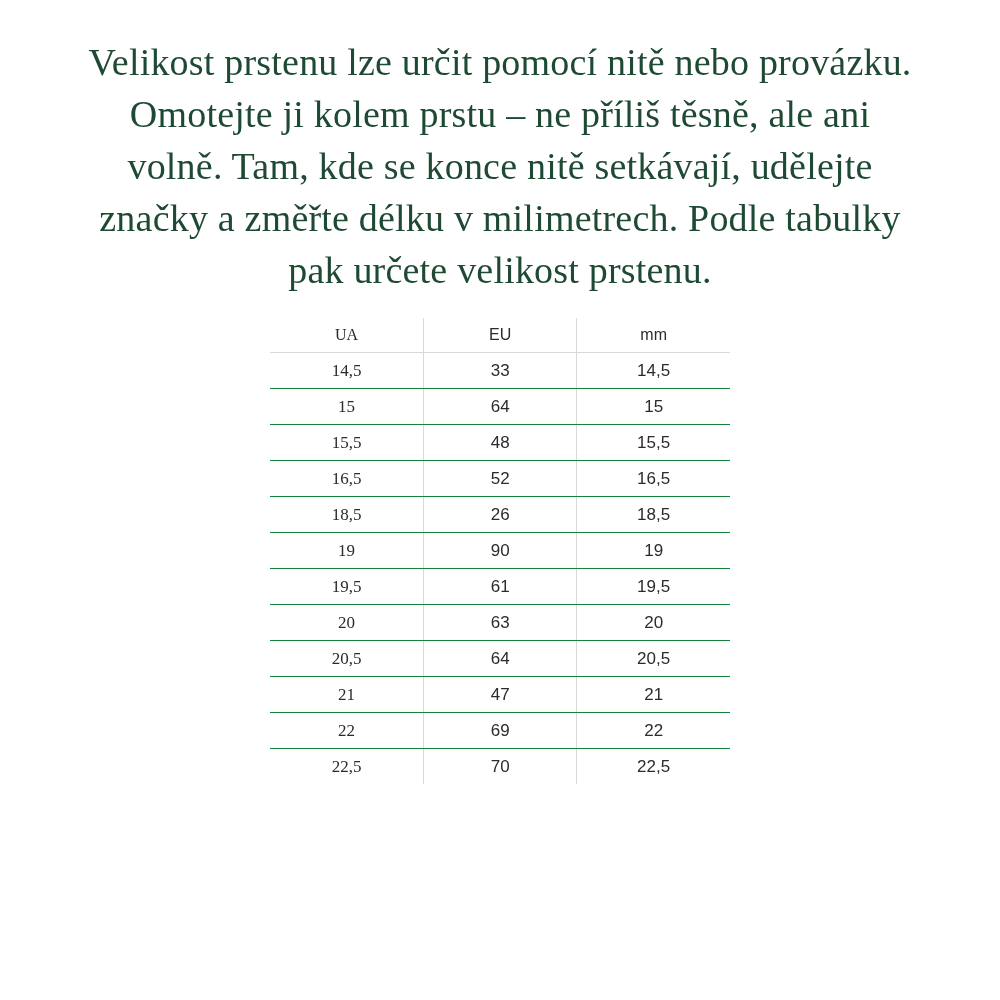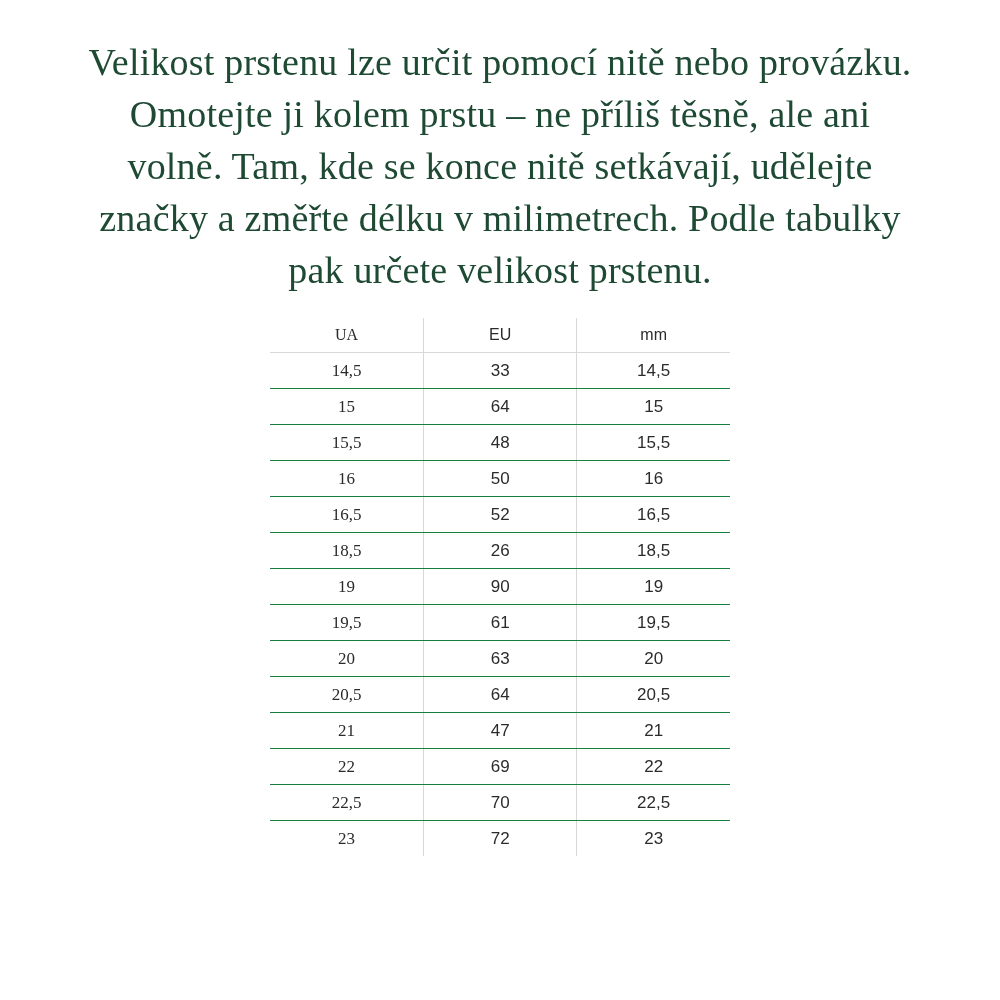--- a/index.html
+++ b/index.html
@@ -102,25 +102,20 @@
           <td class="col-ua">15</td>
           <td class="col-eu">64</td>
           <td class="col-mm">15</td>
         </tr>
         <tr>
           <td class="col-ua">15,5</td>
           <td class="col-eu">48</td>
           <td class="col-mm">15,5</td>
         </tr>
         <tr>
-          <td class="col-ua">16</td>
-          <td class="col-eu">50</td>
-          <td class="col-mm">16</td>
-        </tr>
-        <tr>
           <td class="col-ua">16,5</td>
           <td class="col-eu">52</td>
           <td class="col-mm">16,5</td>
         </tr>
         <tr>
           <td class="col-ua">18,5</td>
           <td class="col-eu">26</td>
           <td class="col-mm">18,5</td>
         </tr>
         <tr>
@@ -151,22 +146,17 @@
         <tr>
           <td class="col-ua">22</td>
           <td class="col-eu">69</td>
           <td class="col-mm">22</td>
         </tr>
         <tr>
           <td class="col-ua">22,5</td>
           <td class="col-eu">70</td>
           <td class="col-mm">22,5</td>
         </tr>
-        <tr>
-          <td class="col-ua">23</td>
-          <td class="col-eu">72</td>
-          <td class="col-mm">23</td>
-        </tr>
       </tbody>
     </table>
   </div>
 
 </div>
 
 </body></html>

